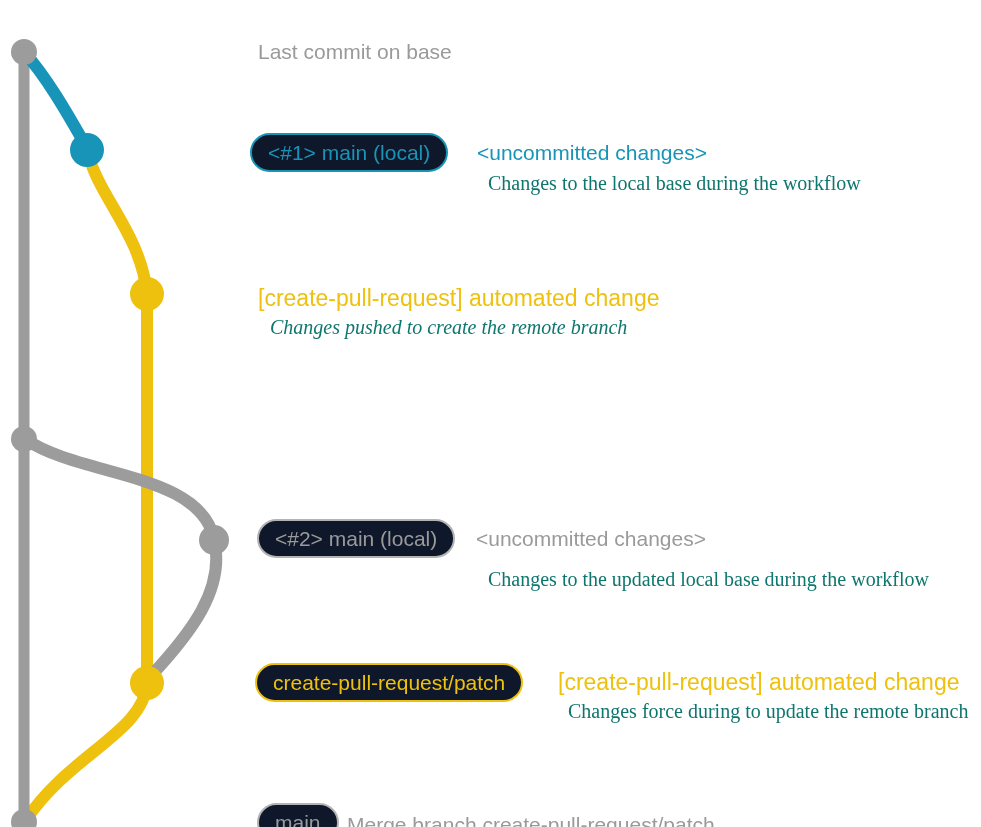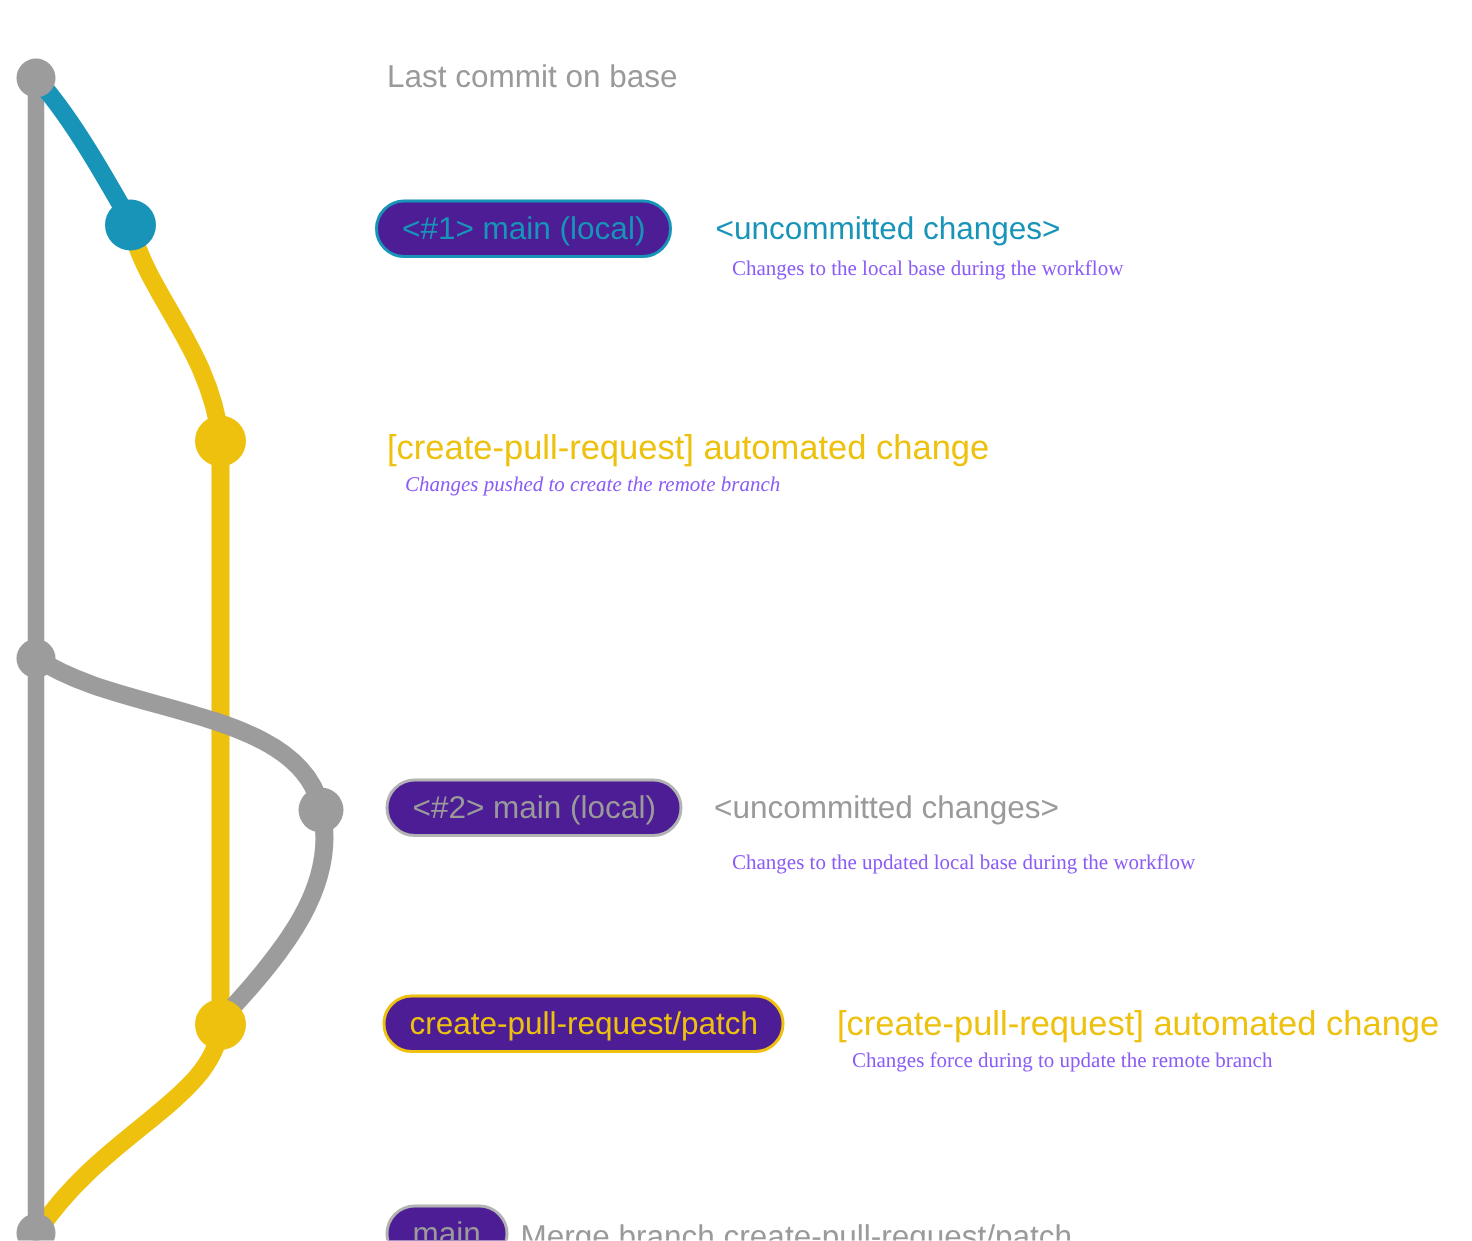--- a/index.html
+++ b/index.html
@@ -10,31 +10,31 @@
   .canvas { position: absolute; inset: 0; width: 905px; height: 827px; margin-top: 27px; }
   .graph-svg { position: absolute; left: 0; top: 0; }
 
   .abs { position: absolute; white-space: nowrap; }
 
   .title-gray   { color: #9a9a9a; font-size: 21px; }
   .label-blue   { color: #1794b8; font-size: 21px; }
   .label-yellow { color: #eec10e; font-size: 23px; }
   .label-gray   { color: #9a9a9a; font-size: 21px; }
   .desc {
-    color: #8b5cf6; font-size: 14px;
+    color: #0f766e; font-size: 20px;
     font-family: "Liberation Serif", serif;
   }
 
   .badge {
     display: inline-block;
     font-size: 21px; line-height: 25px;
     padding: 5px 16px;
     border: 2px solid;
     border-radius: 20px;
-    background: #4c1d95;
+    background: #0f172a;
   }
   .badge-blue   { color: #1794b8; border-color: #1794b8; }
   .badge-yellow { color: #eec10e; border-color: #eec10e; }
   .badge-gray   { color: #9a9a9a; border-color: #b3b3b3; }
 </style>
 </head>
 <body>
 
 <div class="canvas">
 

